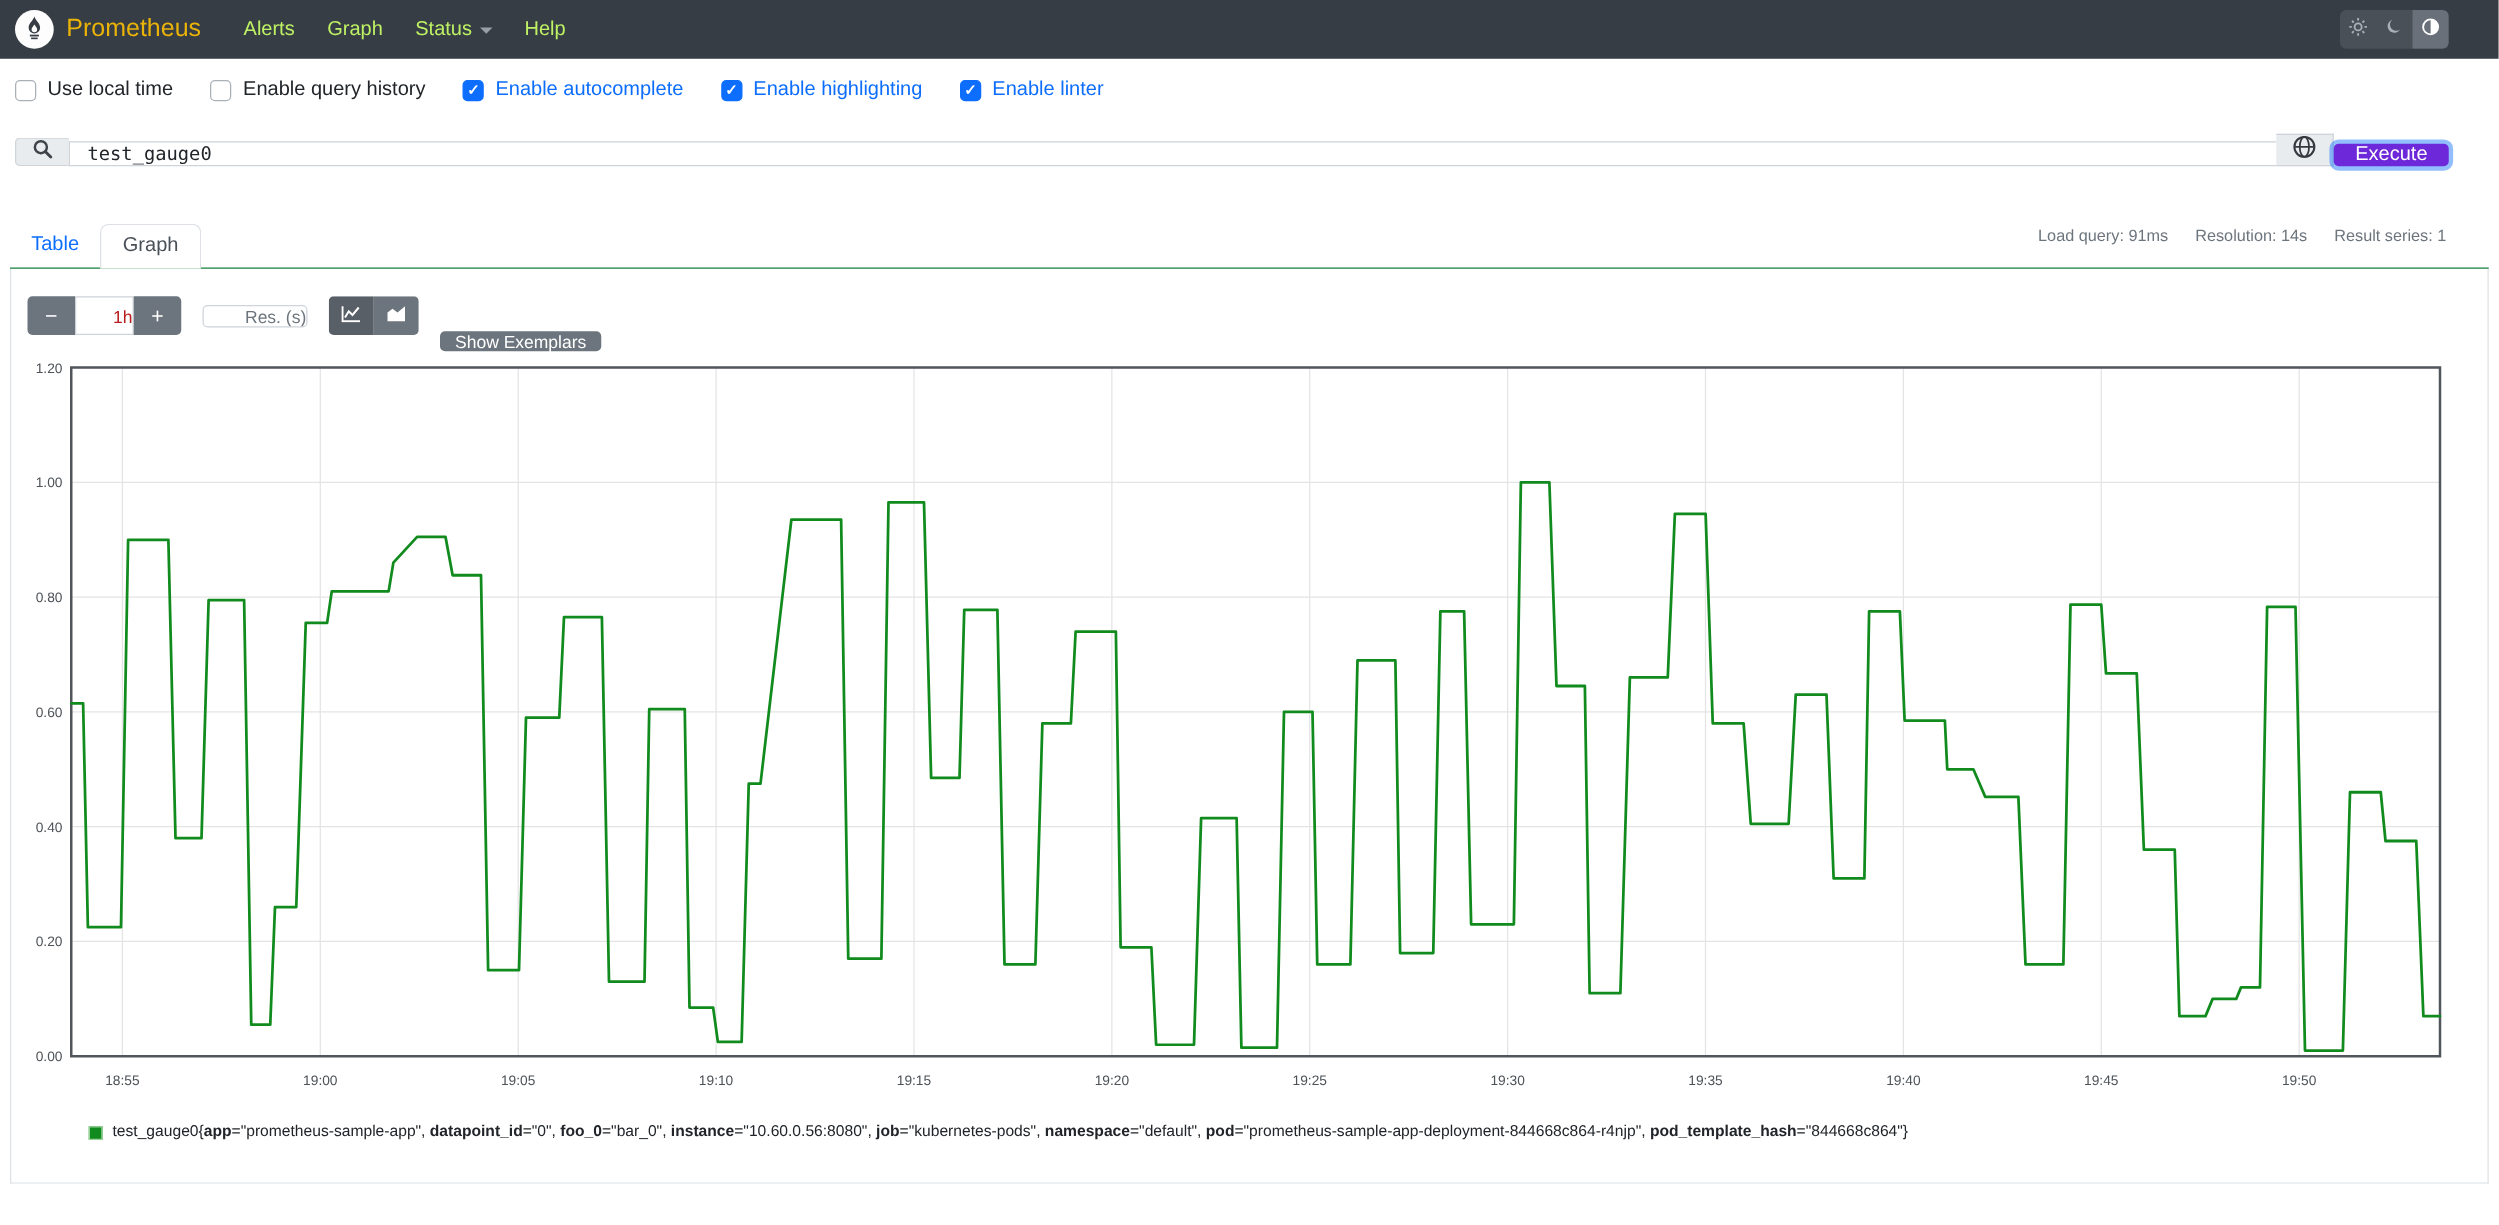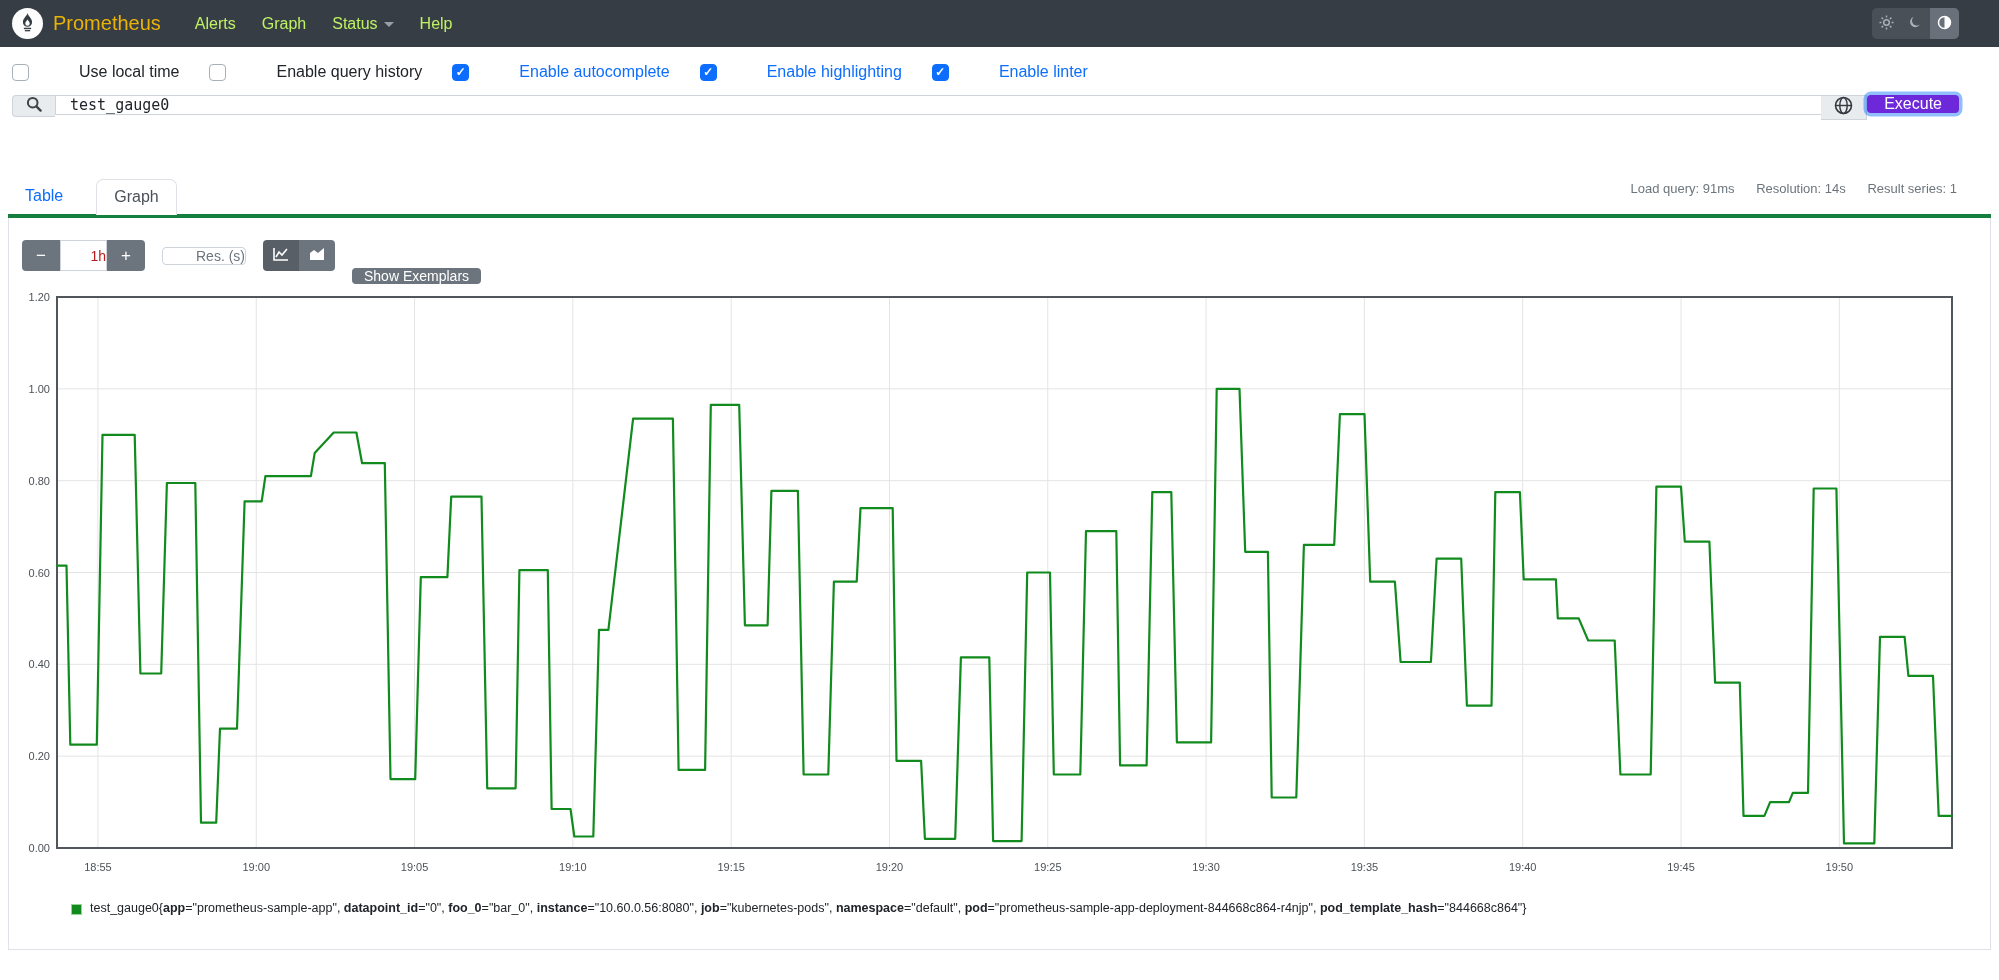--- a/index.html
+++ b/index.html
@@ -12,37 +12,37 @@
   .brand-title { color:#eab308; font-size:20px; margin-right:34px; }
   .nav-item { color:#bef264; font-size:16px; margin-right:26px; display:flex; align-items:center; cursor:pointer; }
   .caret { width:0; height:0; border-left:5px solid transparent; border-right:5px solid transparent; border-top:5px solid #989fa6; margin-left:6px; margin-top:2px; }
   .nav-spacer { flex:1; }
   .theme-group { display:flex; border-radius:5px; overflow:hidden; background:#495057; }
   .theme-btn { width:29px; height:31px; display:flex; align-items:center; justify-content:center; color:#a9b0b6; font-size:15px; cursor:pointer; }
   .theme-btn.active { background:#697079; color:#fff; }
 
   
   .options-row { display:flex; align-items:center; padding:16px 40px 14px 12px; }
-  .opt { display:flex; align-items:center; margin-right:30px; font-size:16px; cursor:pointer;gap:41px; }
+  .opt { display:flex; align-items:center; margin-right:30px; font-size:16px; cursor:pointer; }
   .cbox { width:17px; height:17px; border:1px solid #a8b0b8; border-radius:4px; background:#fff; margin-right:9px; display:flex; align-items:center; justify-content:center; flex:none; }
   .opt.checked .cbox { background:#0d6efd; border-color:#0d6efd; }
   .cbox .mark { display:none; color:#fff; font-size:12px; line-height:1; font-weight:bold; }
   .opt.checked .cbox .mark { display:block; }
   .opt.checked .opt-label { color:#0d6efd; }
 
   
-  .query-row { display:flex; align-items:flex-start; padding:0 40px 0 12px; height:38px; }
+  .query-row { display:flex; align-items:flex-end; padding:0 40px 0 12px; height:38px; }
   .addon { background:#e9ecef; border:1px solid #ced4da; display:flex; align-items:center; justify-content:center; }
   .addon.left { width:43px; border-radius:4px 0 0 4px; border-right:none; }
   .addon.right { width:46px; border-left:none; cursor:pointer; }
   .query-input { flex:1; border:1px solid #ced4da; border-right:none; padding:0 14px; font-family:"DejaVu Sans Mono", monospace; font-size:15px; color:#212529; outline:none; }
   .btn-execute { background:#6d28d9; color:#fff; border:none; font-size:16px; padding:0 17px; border-radius:4px; cursor:pointer; box-shadow:0 0 0 3.5px rgba(13,110,253,.45); position:relative; z-index:2; font-family:"Liberation Sans", sans-serif; }
 
   
-  .tabs-wrap { margin:46px 8px 0 8px; position:relative; border-bottom:4px solid #15803d; display:flex;gap:16px; }
+  .tabs-wrap { margin:46px 8px 0 8px; position:relative; border-bottom:1px solid #15803d; display:flex; }
   .tab { font-size:16px; padding:8px 17px; margin-bottom:-1px; cursor:pointer; }
   .tab.inactive { color:#0d6efd; }
   .tab.active { color:#495057; background:#fff; border:1px solid #dee2e6; border-bottom:1px solid #fff; border-radius:7px 7px 0 0; }
   .stats { position:absolute; right:34px; top:2px; font-size:13px; color:#6c757d; }
   .stats span { margin-left:18px; }
 
   
   .panel { margin:0 8px; border:1px solid #dee2e6; border-top:none; padding:22px 0 34px 0; background:#fff; }
 
   

